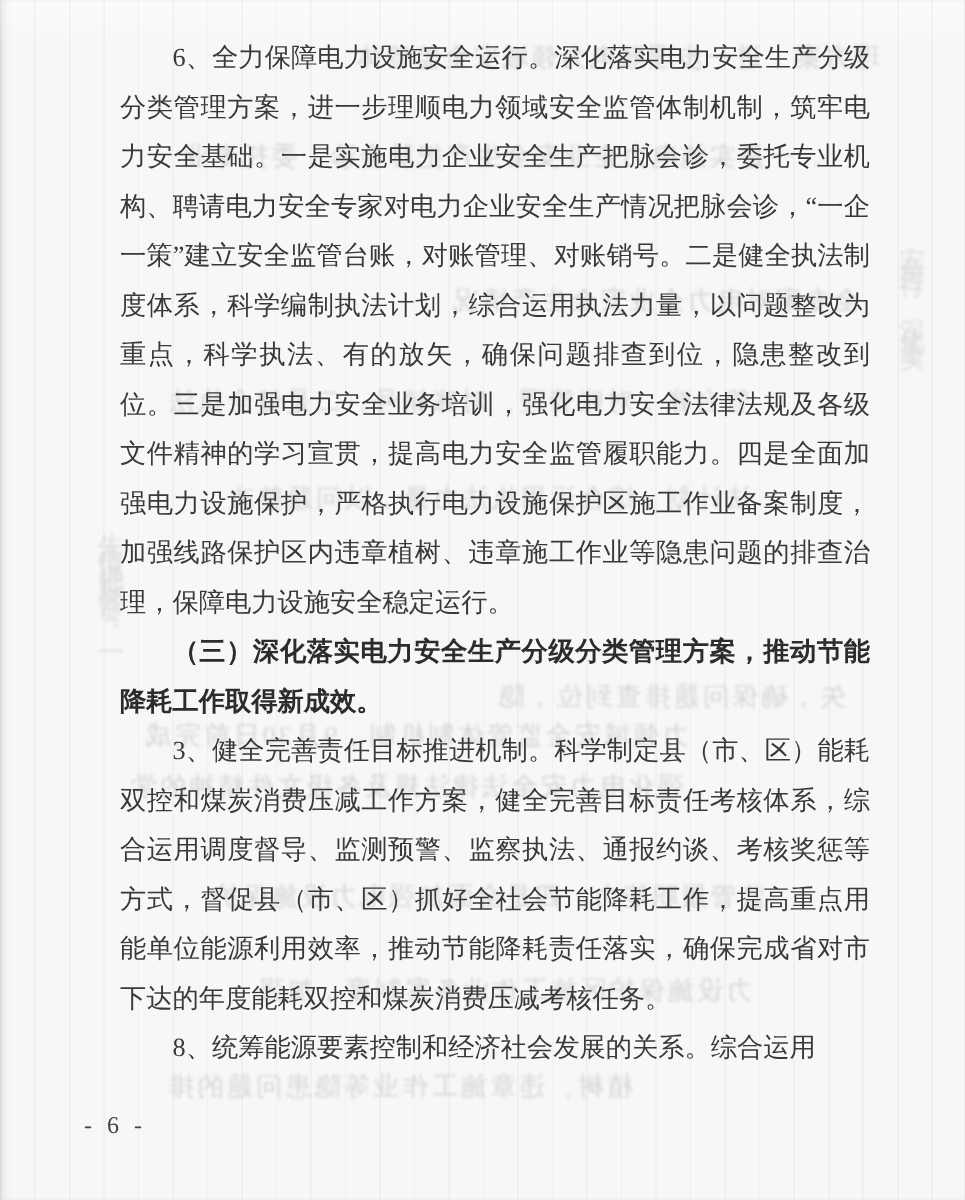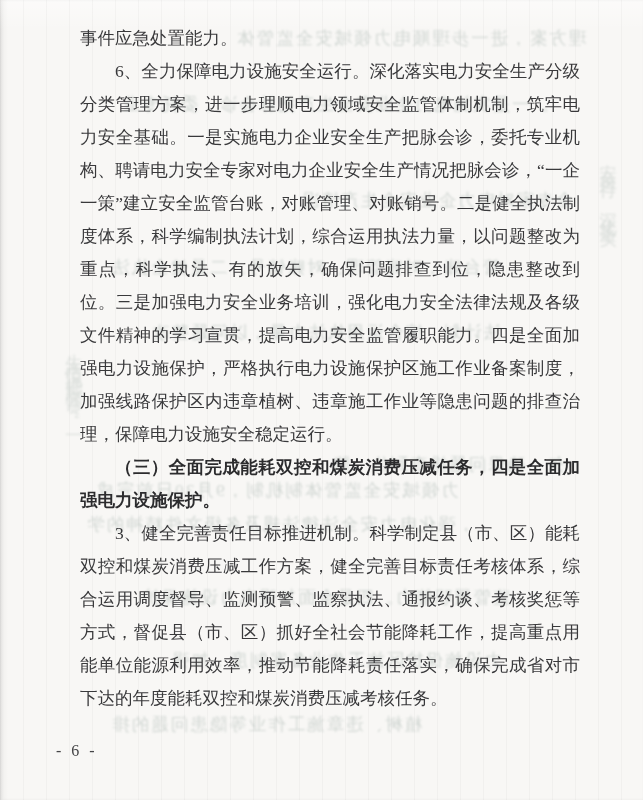--- a/index.html
+++ b/index.html
@@ -82,19 +82,19 @@
       <span class="mirror " style="top: 452px; left: 330px;">矢，确保问题排查到位，隐</span>
       <span class="mirror " style="top: 478px; left: 95px;">力领域安全监管体制机制，9月30日前完成</span>
       <span class="mirror " style="top: 512px; left: 85px;">，强化电力安全法律法规及各级文件精神的学</span>
       <span class="mirror " style="top: 585px; left: 140px;">监管履职能力。四是全面加强电力设施保护</span>
       <span class="mirror " style="top: 648px; left: 170px;">力设施保护区施工作业备案制度，加强</span>
       <span class="mirror " style="top: 712px; left: 110px;">植树、违章施工作业等隐患问题的排</span>
       <span class="vert" style="top: 150px; left: 596px;">安全运行。深化落实</span>
       <span class="vert" style="top: 340px; left: 62px;">生产情况把脉会诊，“一</span>
     </div>
   <div class="content" id="content">
-      <p class="noindent">事件应急处置能力。</p>
       <p class="">6、全力保障电力设施安全运行。深化落实电力安全生产分级分类管理方案，进一步理顺电力领域安全监管体制机制，筑牢电力安全基础。一是实施电力企业安全生产把脉会诊，委托专业机构、聘请电力安全专家对电力企业安全生产情况把脉会诊，“一企一策”建立安全监管台账，对账管理、对账销号。二是健全执法制度体系，科学编制执法计划，综合运用执法力量，以问题整改为重点，科学执法、有的放矢，确保问题排查到位，隐患整改到位。三是加强电力安全业务培训，强化电力安全法律法规及各级文件精神的学习宣贯，提高电力安全监管履职能力。四是全面加强电力设施保护，严格执行电力设施保护区施工作业备案制度，加强线路保护区内违章植树、违章施工作业等隐患问题的排查治理，保障电力设施安全稳定运行。</p>
-      <p class="heading ">（三）全面完成能耗双控和煤炭消费压减任务，四是全面加强电力设施保护。</p>
+      <p class="heading ">（三）深化落实电力安全生产分级分类管理方案，推动节能降耗工作取得新成效。</p>
       <p class="">3、健全完善责任目标推进机制。科学制定县（市、区）能耗双控和煤炭消费压减工作方案，健全完善目标责任考核体系，综合运用调度督导、监测预警、监察执法、通报约谈、考核奖惩等方式，督促县（市、区）抓好全社会节能降耗工作，提高重点用能单位能源利用效率，推动节能降耗责任落实，确保完成省对市下达的年度能耗双控和煤炭消费压减考核任务。</p>
+      <p class="">8、统筹能源要素控制和经济社会发展的关系。综合运用</p>
     </div>
   <div class="pageno">- 6 -</div>
 </div>
 
 </body></html>

